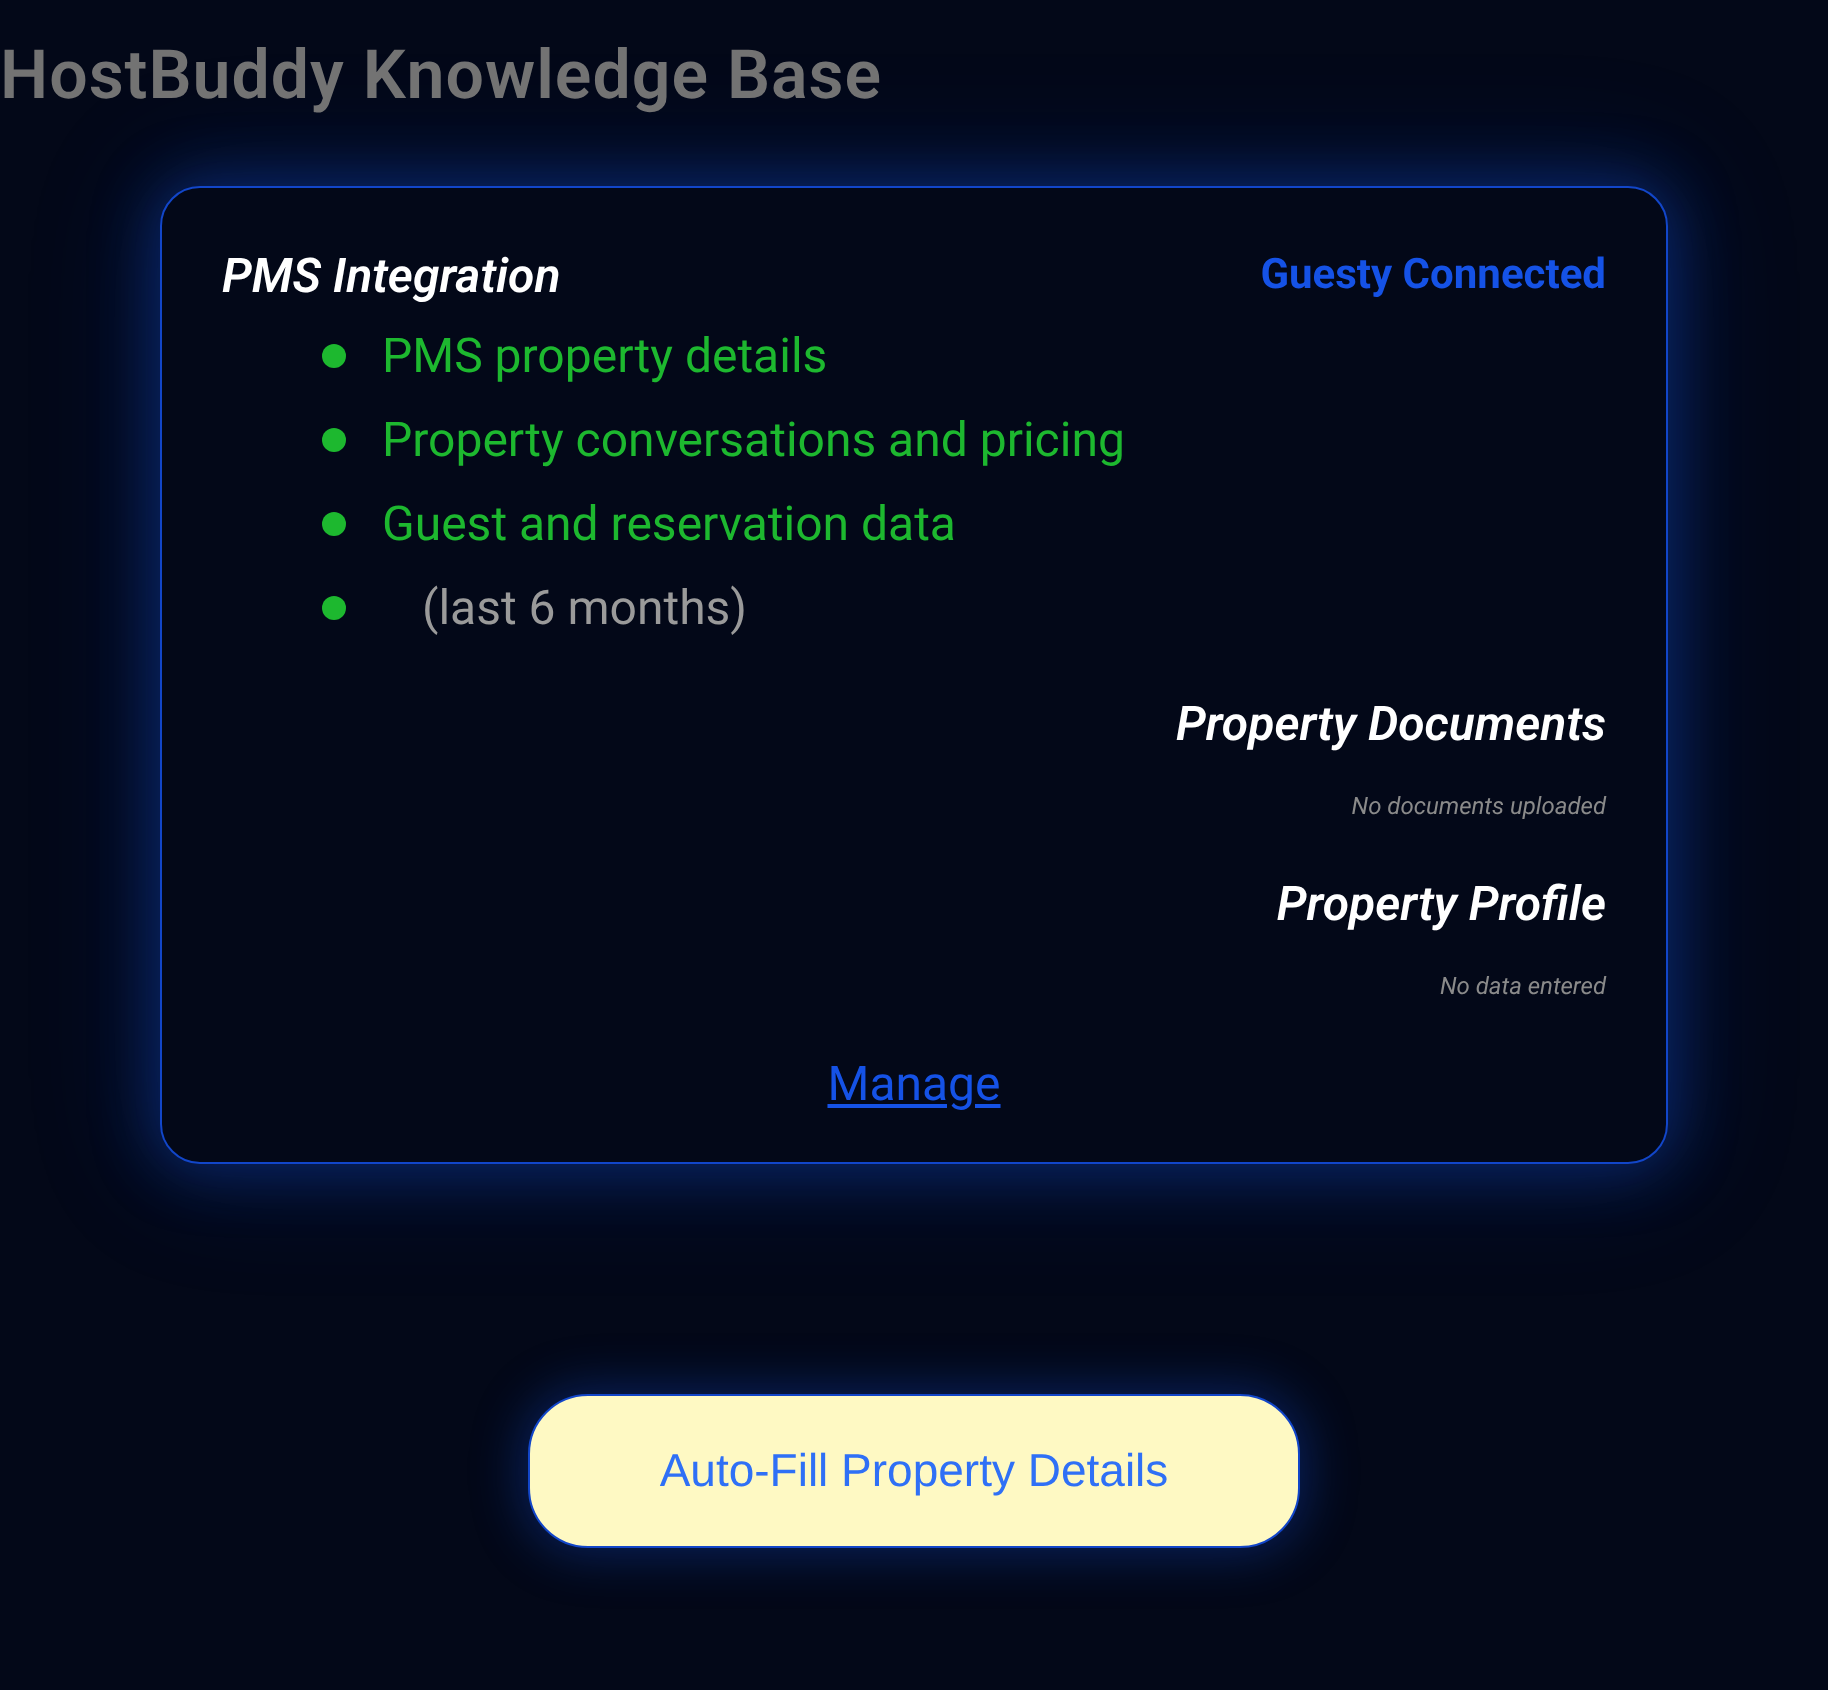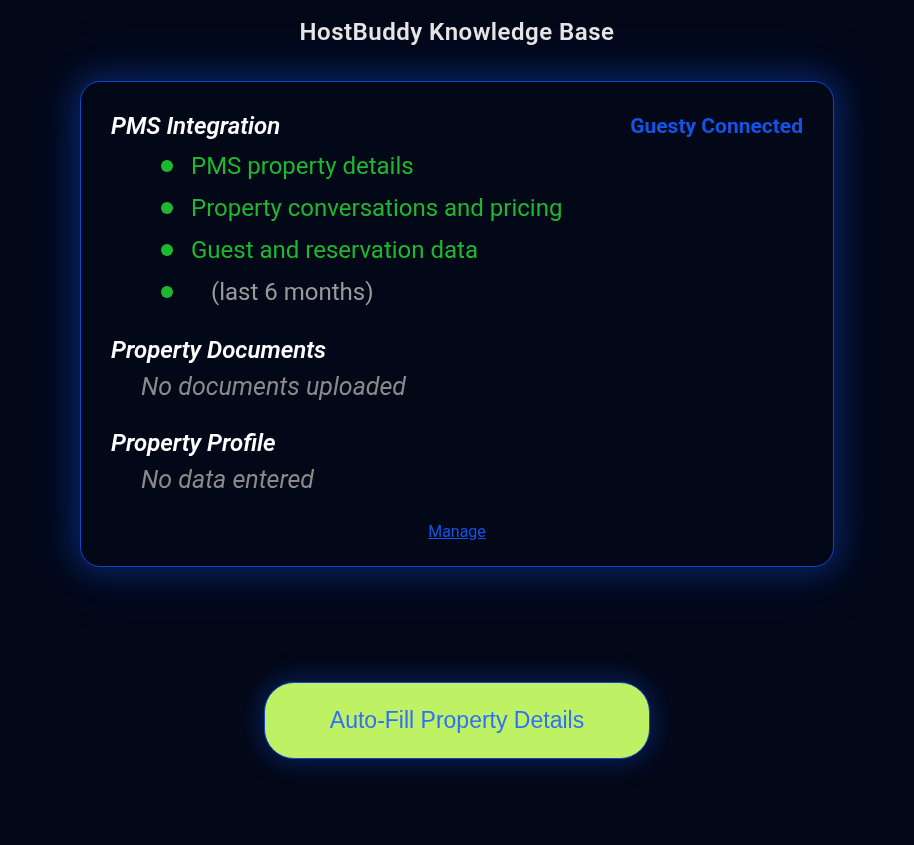--- a/index.html
+++ b/index.html
@@ -9,24 +9,24 @@
   }
   body {
     width: 914px;
     height: 845px;
     background: #030818;
     font-family: -apple-system, BlinkMacSystemFont, "Segoe UI", Roboto, Helvetica, Arial, sans-serif;
     overflow: hidden;
     position: relative;
   }
   .page-title {
-    color: #e5e5e5;
-    font-size: 24px;
+    color: #737373;
+    font-size: 34px;
     font-weight: 600;
-    text-align: center;
+    text-align: left;
     padding-top: 18px;
     letter-spacing: 0.5px;
   }
   .card {
     margin: 35px 80px 0 80px;
     border: 1.5px solid #1246c9;
     border-radius: 20px;
     background: #030818;
     padding: 30px 30px 25px 30px;
     box-shadow: 0 0 30px 4px rgba(20, 80, 220, 0.35), 0 0 60px 10px rgba(20, 80, 220, 0.15);
@@ -69,44 +69,45 @@
   }
   .feature-text {
     color: #1db82f;
   }
   .feature-suffix {
     color: #9a9a9a;
     margin-left: 20px;
   }
   .section-block {
     margin-bottom: 28px;
+    text-align: right;
   }
   .empty-state {
     color: #8a8a8a;
     font-style: italic;
-    font-size: 25px;
+    font-size: 12px;
     padding-left: 30px;
-    margin-top: 8px;
+    margin-top: 20px;
   }
   .manage-link {
     display: block;
     text-align: center;
     color: #1552e6;
-    font-size: 16px;
+    font-size: 24px;
     text-decoration: underline;
     margin-top: 20px;
     cursor: pointer;
   }
   .button-wrap {
     display: flex;
     justify-content: center;
     margin-top: 115px;
   }
   .primary-button {
-    background: #bef264;
+    background: #fef9c3;
     color: #2f70f6;
     border: 1.5px solid #1246c9;
     border-radius: 30px;
     font-size: 23px;
     font-weight: 500;
     padding: 24px 65px;
     cursor: pointer;
     box-shadow: 0 0 25px 3px rgba(20, 80, 220, 0.35);
   }
 </style>

